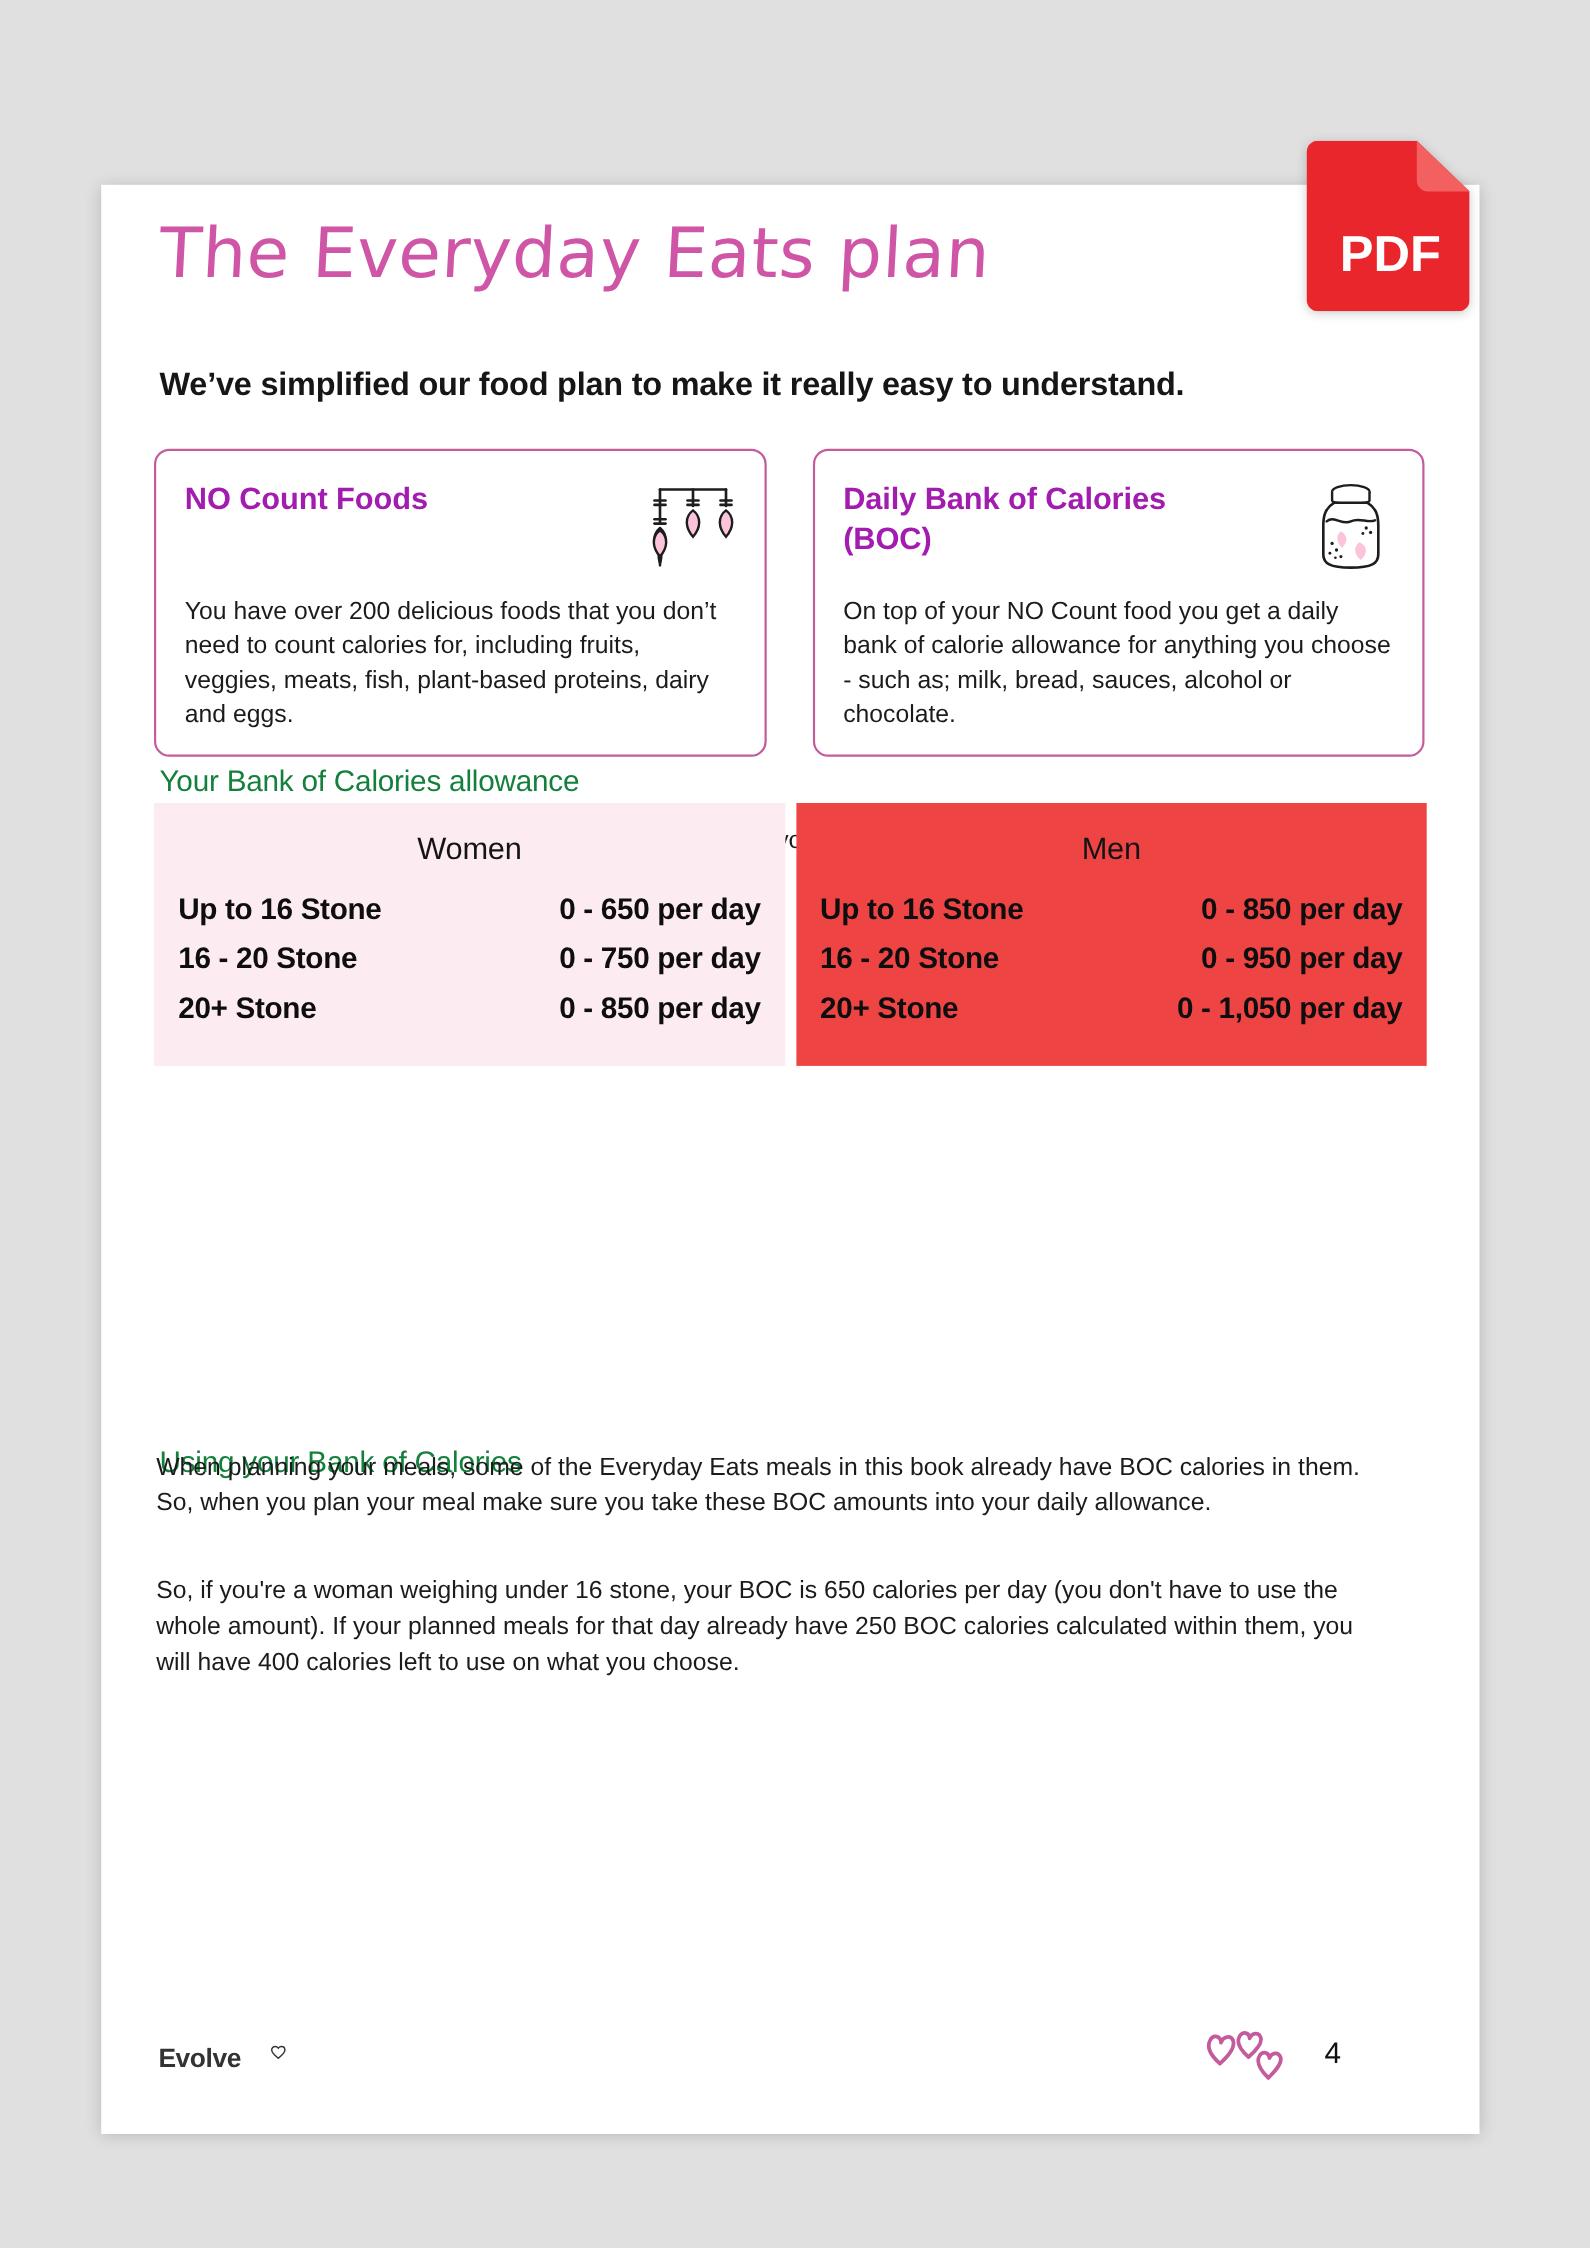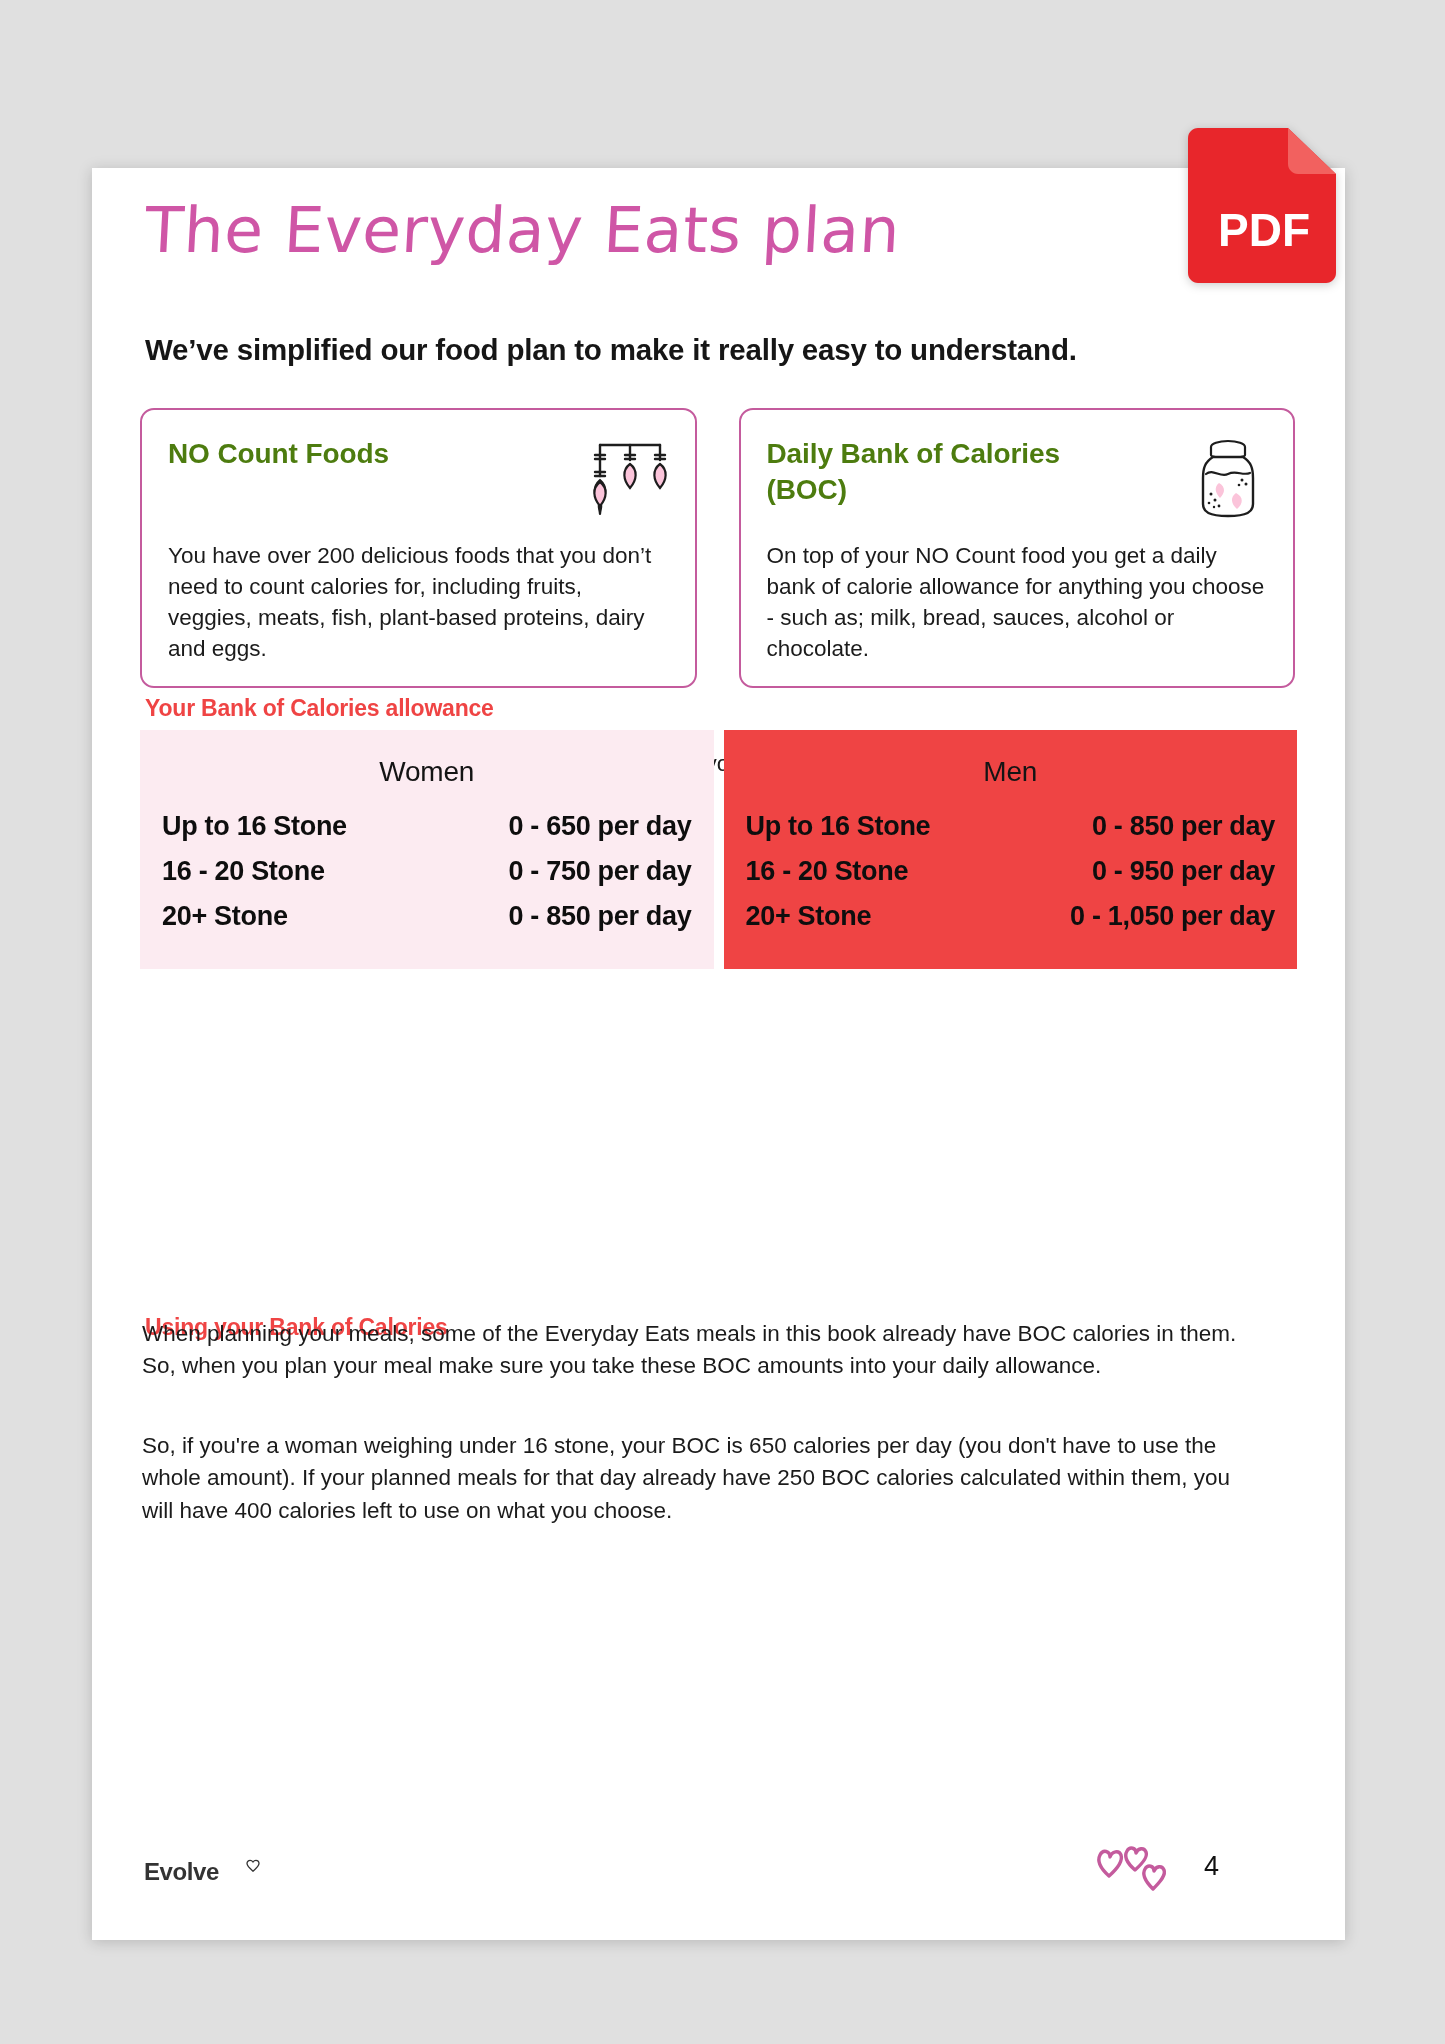--- a/index.html
+++ b/index.html
@@ -93,41 +93,41 @@
   .card-head {
     display: flex;
     align-items: flex-start;
     justify-content: space-between;
     gap: 12px;
     min-height: 96px;
   }
   .card-title {
     font-size: 28px;
     font-weight: bold;
-    color: #4d7c0f;
+    color: #a21caf;
     line-height: 1.28;
     max-width: 330px;
     letter-spacing: -0.1px;
   }
   .card-icon { flex: 0 0 auto; width: 78px; height: 92px; }
   .card-icon svg { display: block; width: 100%; height: 100%; }
   .card-body {
     font-size: 22.5px;
     line-height: 1.38;
     color: #1b1b1b;
     margin-top: 8px;
   }
 
   
   .section-heading {
     position: absolute;
     left: 53px;
-    font-size: 23px;
-    font-weight: bold;
-    color: #ef4444;
+    font-size: 27px;
+    font-weight: normal;
+    color: #15803d;
     letter-spacing: -0.2px;
   }
   .sec-allowance { top: 527px; }
   .sec-using     { top: 1146px; }
 
   .section-para {
     position: absolute;
     left: 50px;
     font-size: 22.5px;
     line-height: 1.44;

